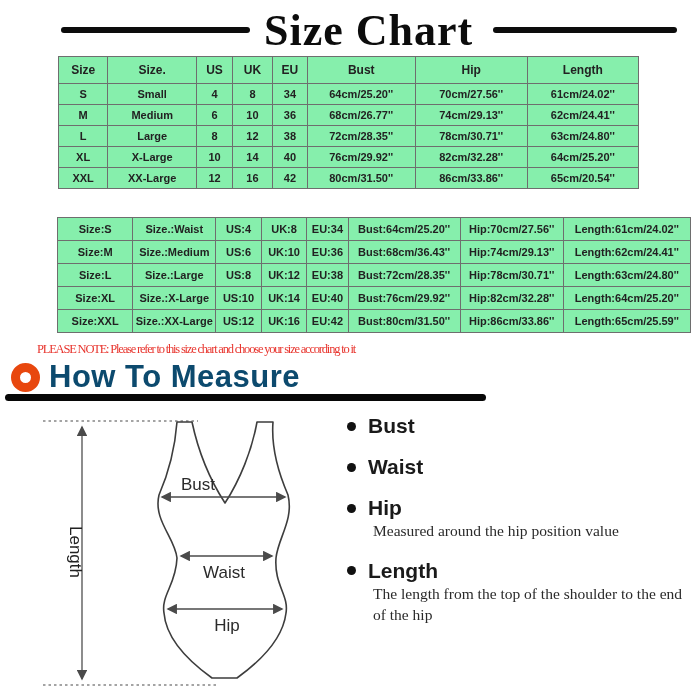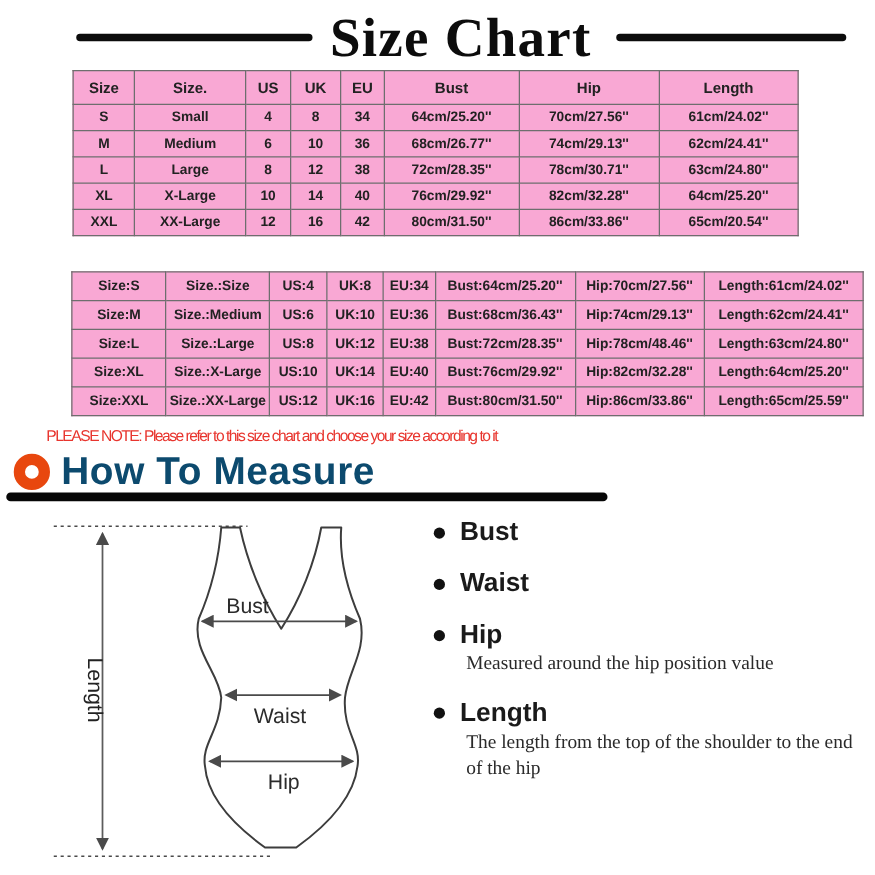--- a/index.html
+++ b/index.html
@@ -10,33 +10,33 @@
   .title-row{position:absolute;top:4px;left:0;width:700px;height:52px;
              display:flex;align-items:center;padding-left:25px;}
   .title-line{height:6px;background:#0c0c0c;border-radius:3px;}
   .title-line.left{width:189px;margin-left:36px;}
   .title-line.right{width:184px;margin-left:14px;}
   .page-title{font-family:"Liberation Serif",serif;font-weight:bold;font-size:44px;
               letter-spacing:1px;margin:0 6px 0 14px;color:#0c0c0c;white-space:nowrap;}
 
   
   table{border-collapse:collapse;table-layout:fixed;}
-  .tbl{position:absolute;background:#f9a8d4;}
+  .tbl{position:absolute;background:#86efac;}
   .tbl td,.tbl th{border:1px solid #6e6e6e;font-size:11px;font-weight:bold;
                   text-align:center;vertical-align:middle;padding:0 2px;color:#222;
                   overflow:hidden;white-space:nowrap;}
   .tbl1{left:58px;top:56px;width:581px;}
   .tbl1 th{height:26px;font-size:12px;}
   .tbl1 td{height:20px;}
   .tbl2{left:57px;top:217px;width:634px;}
   .tbl2 td{height:22px;}
 
   
   .note{position:absolute;left:37px;top:342px;width:640px;
-        font-family:Liberation Sans, sans-serif;font-size:12.5px;letter-spacing:-1.2px;
+        font-family:Liberation Serif, serif;font-size:12.5px;letter-spacing:-1.2px;
         white-space:nowrap;}
 
   
   .htm-row{position:absolute;left:11px;top:359px;display:flex;align-items:center;}
   .ring-icon{width:29px;height:29px;box-sizing:border-box;border:9px solid #e8470e;
              border-radius:50%;margin-right:9px;background:#fff;}
   .htm-title{font-size:31px;font-weight:800;letter-spacing:0.5px;color:#0c4a6e;margin:0;
              white-space:nowrap;}
   .htm-underline{position:absolute;left:5px;top:394px;width:481px;height:7px;
                  background:#070707;border-radius:4px;}
@@ -149,21 +149,21 @@
         <col style="width:7.2%">
       <col style="width:7.2%">
         <col style="width:6.5%">
         <col style="width:17.7%">
       <col style="width:16.3%">
         <col style="width:20.1%">
     </colgroup>
     <tbody>
         <tr>
           <td>Size:S</td>
-          <td>Size.:Size</td>
+          <td>Size.:Waist</td>
           <td>US:4</td>
           <td>UK:8</td>
           <td>EU:34</td>
           <td>Bust:64cm/25.20''</td>
           <td>Hip:70cm/27.56''</td>
           <td>Length:61cm/24.02''</td>
         </tr>
         <tr>
           <td>Size:M</td>
           <td>Size.:Medium</td>
@@ -174,21 +174,21 @@
           <td>Hip:74cm/29.13''</td>
           <td>Length:62cm/24.41''</td>
         </tr>
         <tr>
           <td>Size:L</td>
           <td>Size.:Large</td>
           <td>US:8</td>
           <td>UK:12</td>
           <td>EU:38</td>
           <td>Bust:72cm/28.35''</td>
-          <td>Hip:78cm/48.46''</td>
+          <td>Hip:78cm/30.71''</td>
           <td>Length:63cm/24.80''</td>
         </tr>
         <tr>
           <td>Size:XL</td>
           <td>Size.:X-Large</td>
           <td>US:10</td>
           <td>UK:14</td>
           <td>EU:40</td>
           <td>Bust:76cm/29.92''</td>
           <td>Hip:82cm/32.28''</td>

